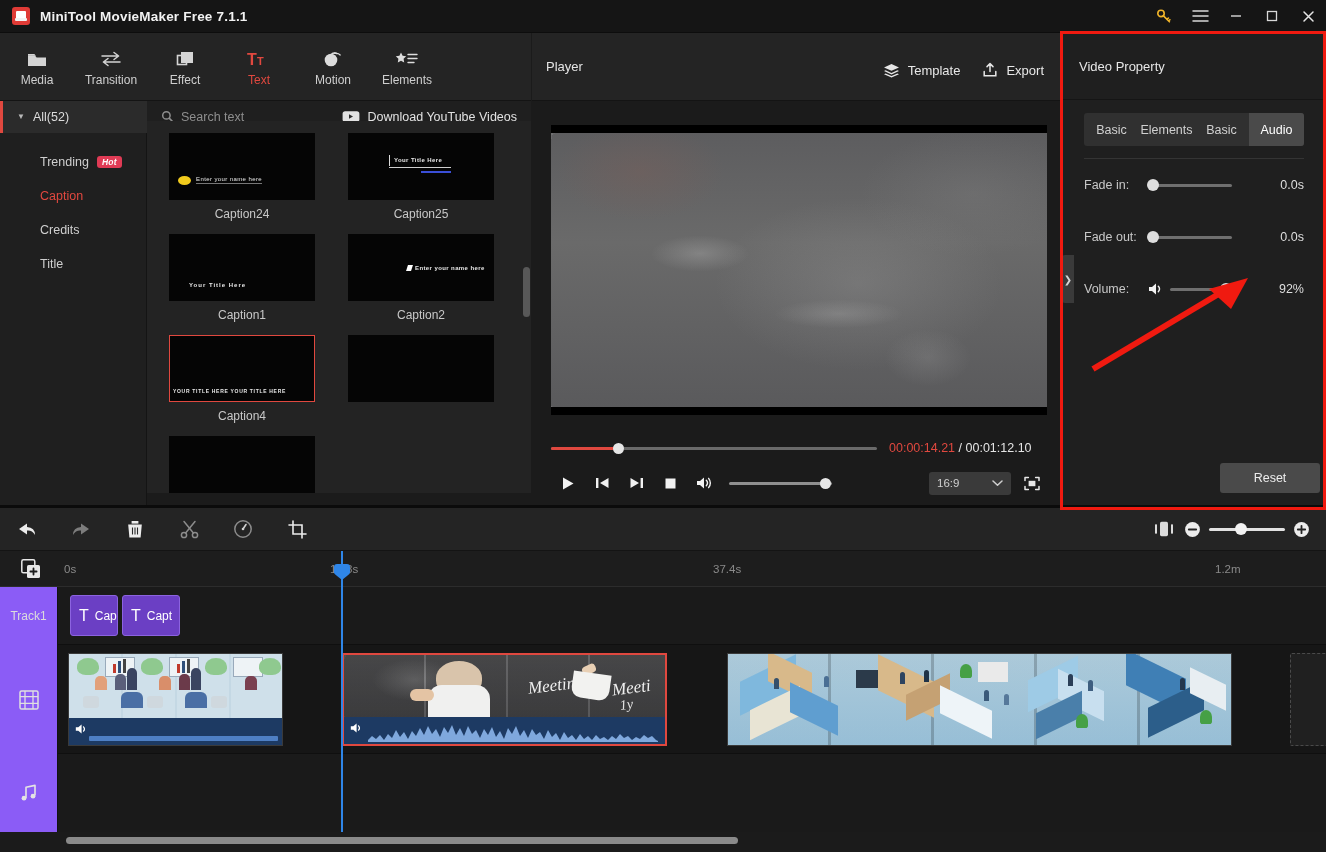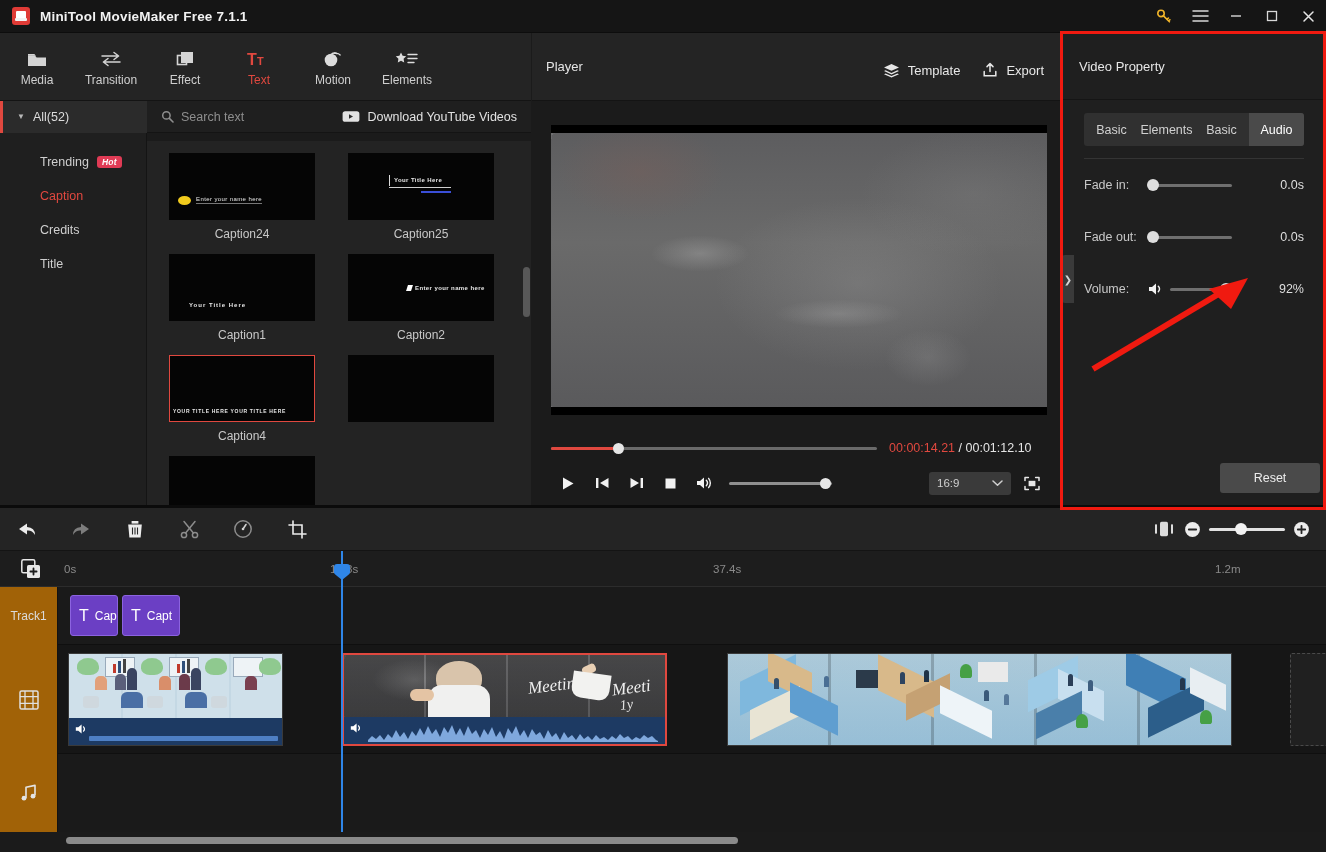--- a/index.html
+++ b/index.html
@@ -90,21 +90,21 @@
     height: 34px; display: flex; align-items: center; gap: 8px;
     padding-left: 40px; font-size: 12.5px; color: #cfcfcf;
   }
   .cat-item.active { color: #e0483f; }
   .hot-badge {
     background: #e03b55; color: #fff; font-size: 8.5px; font-style: italic; font-weight: bold;
     padding: 1px 5px; border-radius: 3px; letter-spacing: .3px;
   }
 
   .grid-area {
-    position: absolute; left: 147px; top: 141px; width: 384px; height: 372px;
+    position: absolute; left: 147px; top: 121px; width: 384px; height: 372px;
     background: #232323; overflow: hidden;
   }
   .grid {
     display: grid; grid-template-columns: 1fr 1fr; gap: 0px 18px;
     padding: 12px 22px 0 22px;
   }
   .cell { width: 146px; margin-bottom: 4px; }
   .thumb {
     width: 146px; height: 67px; background: #050505; border: 1px solid transparent;
     position: relative; overflow: hidden; display: flex; align-items: center; justify-content: center;
@@ -221,21 +221,21 @@
 
   .ruler {
     position: absolute; left: 0; top: 551px; width: 1326px; height: 36px;
     background: #1d1d1d; border-bottom: 1px solid #2c2c2c;
   }
   .ruler-addbtn { position: absolute; left: 21px; top: 8px; color: #e8e8e8; }
   .ruler-lbl { position: absolute; top: 12px; font-size: 11.5px; color: #8a8a8a; }
 
   .tracks { position: absolute; left: 0; top: 587px; width: 1326px; height: 245px; background: #1a1a1a; }
   .track-head {
-    position: absolute; left: 0; width: 58px; background: #a16207;
+    position: absolute; left: 0; width: 58px; background: #8b5cf6;
     display: flex; align-items: center; justify-content: center;
     font-size: 12px; color: #dcdcdc; border-right: 1px solid #121212;
   }
   .track-lane { position: absolute; left: 58px; right: 0; }
   .lane-text { top: 0; height: 58px; background: #1a1a1a; border-bottom: 1px solid #0f0f0f; }
   .lane-video { top: 58px; height: 109px; background: #161616; border-bottom: 1px solid #0f0f0f; }
   .lane-audio { top: 167px; height: 78px; background: #1a1a1a; }
 
   .text-clip {
     position: absolute; top: 8px; height: 41px; background: #6b3fc4; border: 1px solid #8c63e0;

